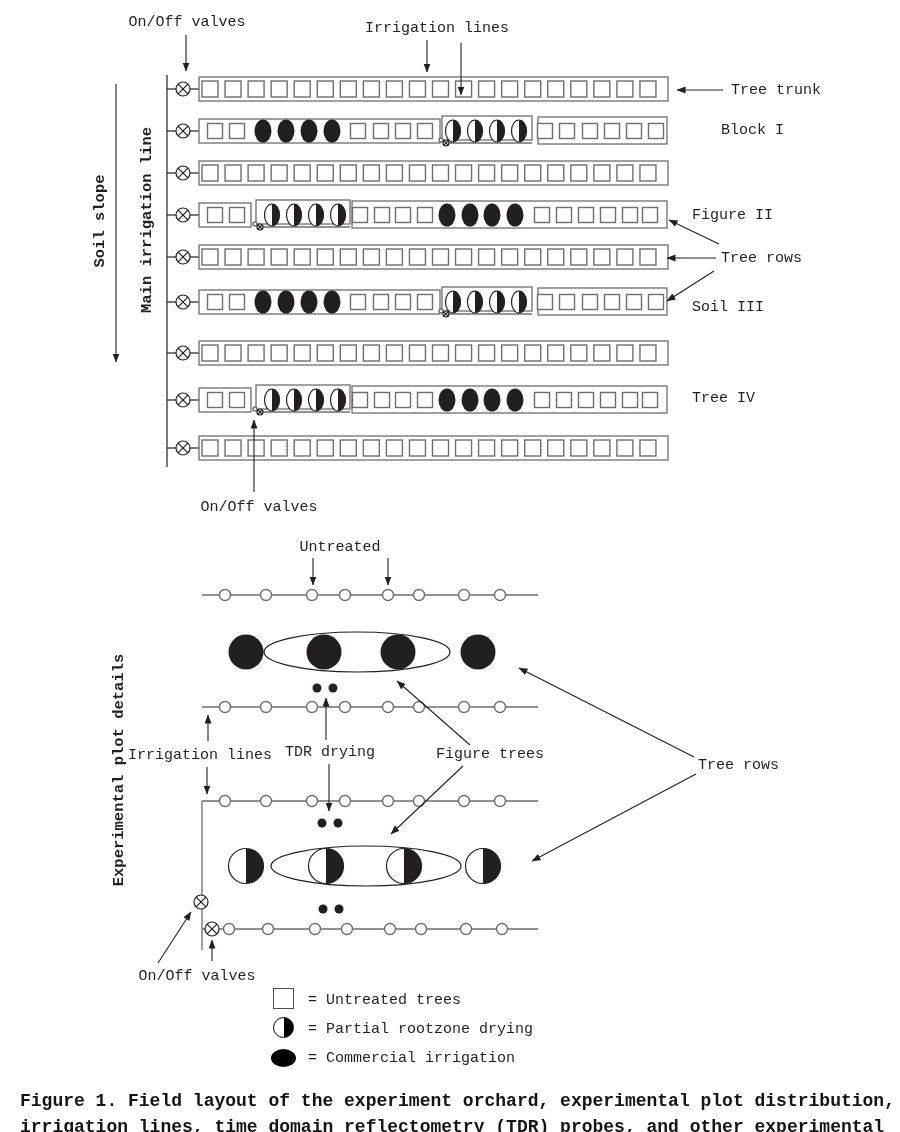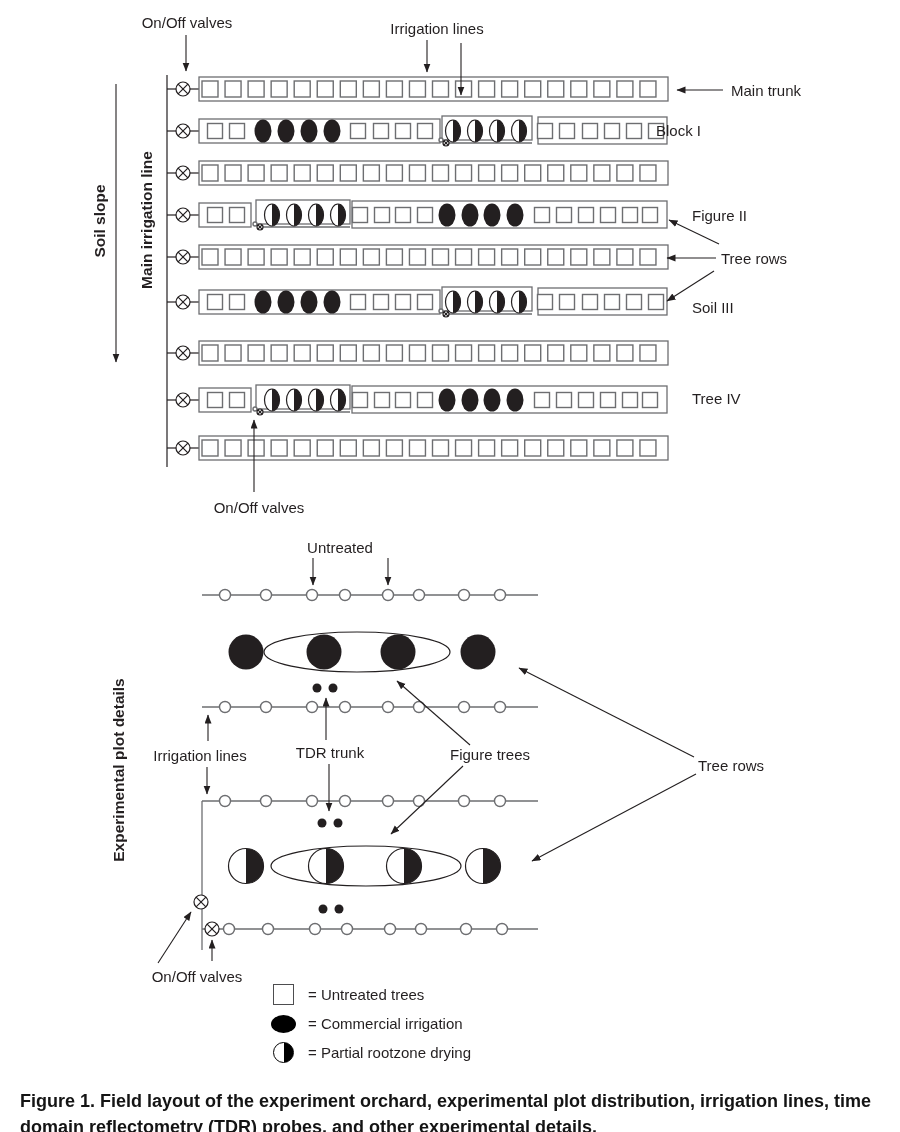--- a/index.html
+++ b/index.html
@@ -1,33 +1,33 @@
 <!DOCTYPE html>
 <html><head>
 <meta charset="utf-8">
 <style>
   html,body{margin:0;padding:0;background:#fff}
   #fig{position:relative;width:900px;height:1132px;background:#fff;overflow:hidden;
-       font-family:Liberation Sans, sans-serif;color:#231f20}
+       font-family:Liberation Mono, monospace;color:#231f20}
   #diag{position:absolute;left:0;top:0}
   
   .sg{stroke:#6d6e71;fill:none;stroke-width:1.3}
   .sgf{stroke:#6d6e71;fill:#fff;stroke-width:1.4}
   .sk{stroke:#231f20;fill:none;stroke-width:1.2}
   .skf{stroke:#231f20;fill:#fff;stroke-width:1.2}
   .fk{fill:#231f20;stroke:none}
   .ar{stroke:#231f20;fill:none;stroke-width:1.1;marker-end:url(#ah)}
   
   .lbl{position:absolute;font-size:15px;color:#231f20;white-space:nowrap;
        transform:translate(-50%,-50%)}
   .lbl.left{transform:translate(0,-50%)}
   .lbl.rot{transform:translate(-50%,-50%) rotate(-90deg);font-weight:bold;font-size:15.5px}
   
   #legend{position:absolute;left:268px;top:980px}
-  .lrow{display:flex;align-items:center;height:29px}
+  .lrow{display:flex;align-items:flex-end;height:29px}
   .lsym{width:31px;display:flex;justify-content:center;align-items:center}
   .ltext{margin-left:9px;font-size:15px;color:#231f20;white-space:nowrap}
   .sym-square{width:19px;height:19px;border:1.5px solid #4d4d4f;background:#fff}
   .sym-ellipse{width:25px;height:18px;background:#000;border-radius:50%}
   .sym-prd{width:19px;height:19px;border:1.4px solid #000;border-radius:50%;
            background:linear-gradient(to right,#fff 0,#fff 50%,#000 50%,#000 100%)}
   #caption{position:absolute;left:8px;top:1076px;width:889px;margin:12px;
            font-weight:bold;font-size:18px;line-height:1.45;color:#141414}
 </style>
 </head>
@@ -392,53 +392,53 @@
       <line x1="470" y1="745" x2="397" y2="681" class="ar"></line>
       <line x1="463" y1="766" x2="391" y2="834" class="ar"></line>
       <line x1="694" y1="757" x2="519" y2="668" class="ar"></line>
       <line x1="696" y1="774" x2="532" y2="861" class="ar"></line>
       <line x1="158" y1="963" x2="191" y2="912" class="ar"></line>
       <line x1="212" y1="961" x2="212" y2="940" class="ar"></line>
     </svg>
 
   <div class="lbl" style="left:187px;top:22px">On/Off valves</div>
   <div class="lbl" style="left:437px;top:28px">Irrigation lines</div>
-  <div class="lbl left" style="left:731px;top:90px">Main trunk</div>
-  <div class="lbl left" style="left:656px;top:130px">Block I</div>
+  <div class="lbl left" style="left:731px;top:90px">Tree trunk</div>
+  <div class="lbl left" style="left:721px;top:130px">Block I</div>
   <div class="lbl left" style="left:692px;top:215px">Figure II</div>
   <div class="lbl left" style="left:721px;top:258px">Tree rows</div>
   <div class="lbl left" style="left:692px;top:307px">Soil III</div>
   <div class="lbl left" style="left:692px;top:398px">Tree IV</div>
   <div class="lbl rot" style="left:100px;top:221px">Soil slope</div>
   <div class="lbl rot" style="left:147px;top:220px">Main irrigation line</div>
   <div class="lbl" style="left:259px;top:507px">On/Off valves</div>
 
   <div class="lbl rot" style="left:119px;top:770px">Experimental plot details</div>
   <div class="lbl" style="left:340px;top:547px">Untreated</div>
   <div class="lbl" style="left:200px;top:755px">Irrigation lines</div>
-  <div class="lbl" style="left:330px;top:752px">TDR trunk</div>
+  <div class="lbl" style="left:330px;top:752px">TDR drying</div>
   <div class="lbl" style="left:490px;top:754px">Figure trees</div>
   <div class="lbl left" style="left:698px;top:765px">Tree rows</div>
   <div class="lbl" style="left:197px;top:976px">On/Off valves</div>
 
   <div id="legend">
     <div class="lrow">
       <span class="lsym">
           <span class="sym-square"></span>
         </span>
       <span class="ltext">= Untreated trees</span>
     </div>
     <div class="lrow">
       <span class="lsym">
+          <span class="sym-prd"></span>
+        </span>
+      <span class="ltext">= Partial rootzone drying</span>
+    </div>
+    <div class="lrow">
+      <span class="lsym">
           <span class="sym-ellipse"></span>
         </span>
       <span class="ltext">= Commercial irrigation</span>
     </div>
-    <div class="lrow">
-      <span class="lsym">
-          <span class="sym-prd"></span>
-        </span>
-      <span class="ltext">= Partial rootzone drying</span>
-    </div>
   </div>
 
   <p id="caption">Figure 1. Field layout of the experiment orchard, experimental plot distribution, irrigation lines, time domain reflectometry (TDR) probes, and other experimental details.</p>
 </div>
 
 </body></html>

